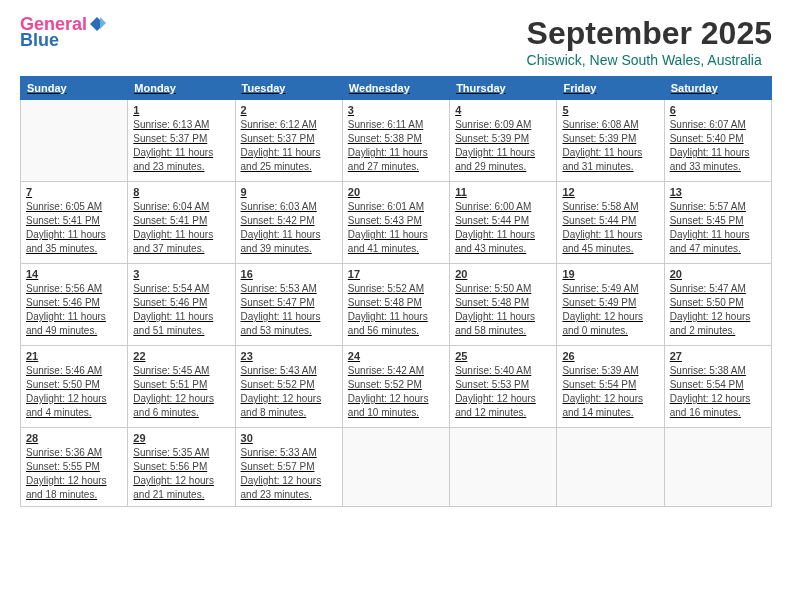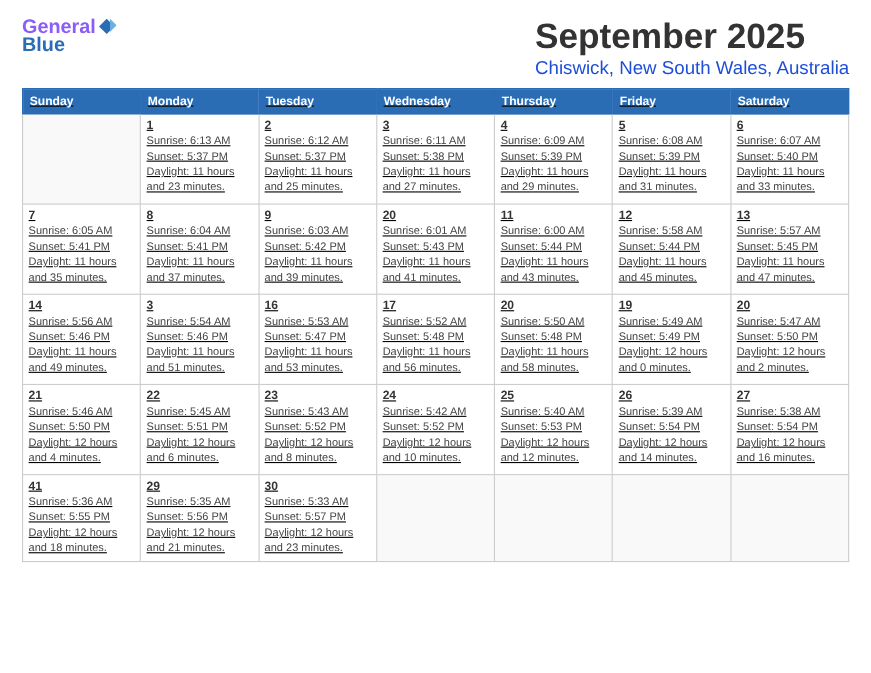--- a/index.html
+++ b/index.html
@@ -24,32 +24,32 @@
     .logo {
       display: flex;
       align-items: center;
       gap: 0;
     }
     .logo-text {
       font-size: 18px;
       font-weight: bold;
       line-height: 1.1;
     }
-    .logo-general { color: #8b5cf6; }
+    .logo-general { color: #ec4899; }
     .logo-blue { color: #2a6db5; }
     .title-block {
     }
     .month-title {
       font-size: 32px;
       font-weight: bold;
       color: #333;
     }
     .location {
-      font-size: 17px;
-      color: #1d4ed8;
+      font-size: 14px;
+      color: #0f766e;
     }
     .calendar {
       width: 100%;
       border-collapse: collapse;
       font-size: 9.5px;
       text-decoration: underline;
     }
     .calendar th {
       background-color: #2a6db5;
       color: white;
@@ -232,21 +232,21 @@
             <div class="day-num">26</div>
             <div class="day-info">Sunrise: 5:39 AM<br>Sunset: 5:54 PM<br>Daylight: 12 hours<br>and 14 minutes.</div>
           </td>
           <td>
             <div class="day-num">27</div>
             <div class="day-info">Sunrise: 5:38 AM<br>Sunset: 5:54 PM<br>Daylight: 12 hours<br>and 16 minutes.</div>
           </td>
         </tr>
         <tr class="last-row">
           <td>
-            <div class="day-num">41</div>
+            <div class="day-num">28</div>
             <div class="day-info">Sunrise: 5:36 AM<br>Sunset: 5:55 PM<br>Daylight: 12 hours<br>and 18 minutes.</div>
           </td>
           <td>
             <div class="day-num">29</div>
             <div class="day-info">Sunrise: 5:35 AM<br>Sunset: 5:56 PM<br>Daylight: 12 hours<br>and 21 minutes.</div>
           </td>
           <td>
             <div class="day-num">30</div>
             <div class="day-info">Sunrise: 5:33 AM<br>Sunset: 5:57 PM<br>Daylight: 12 hours<br>and 23 minutes.</div>
           </td>

